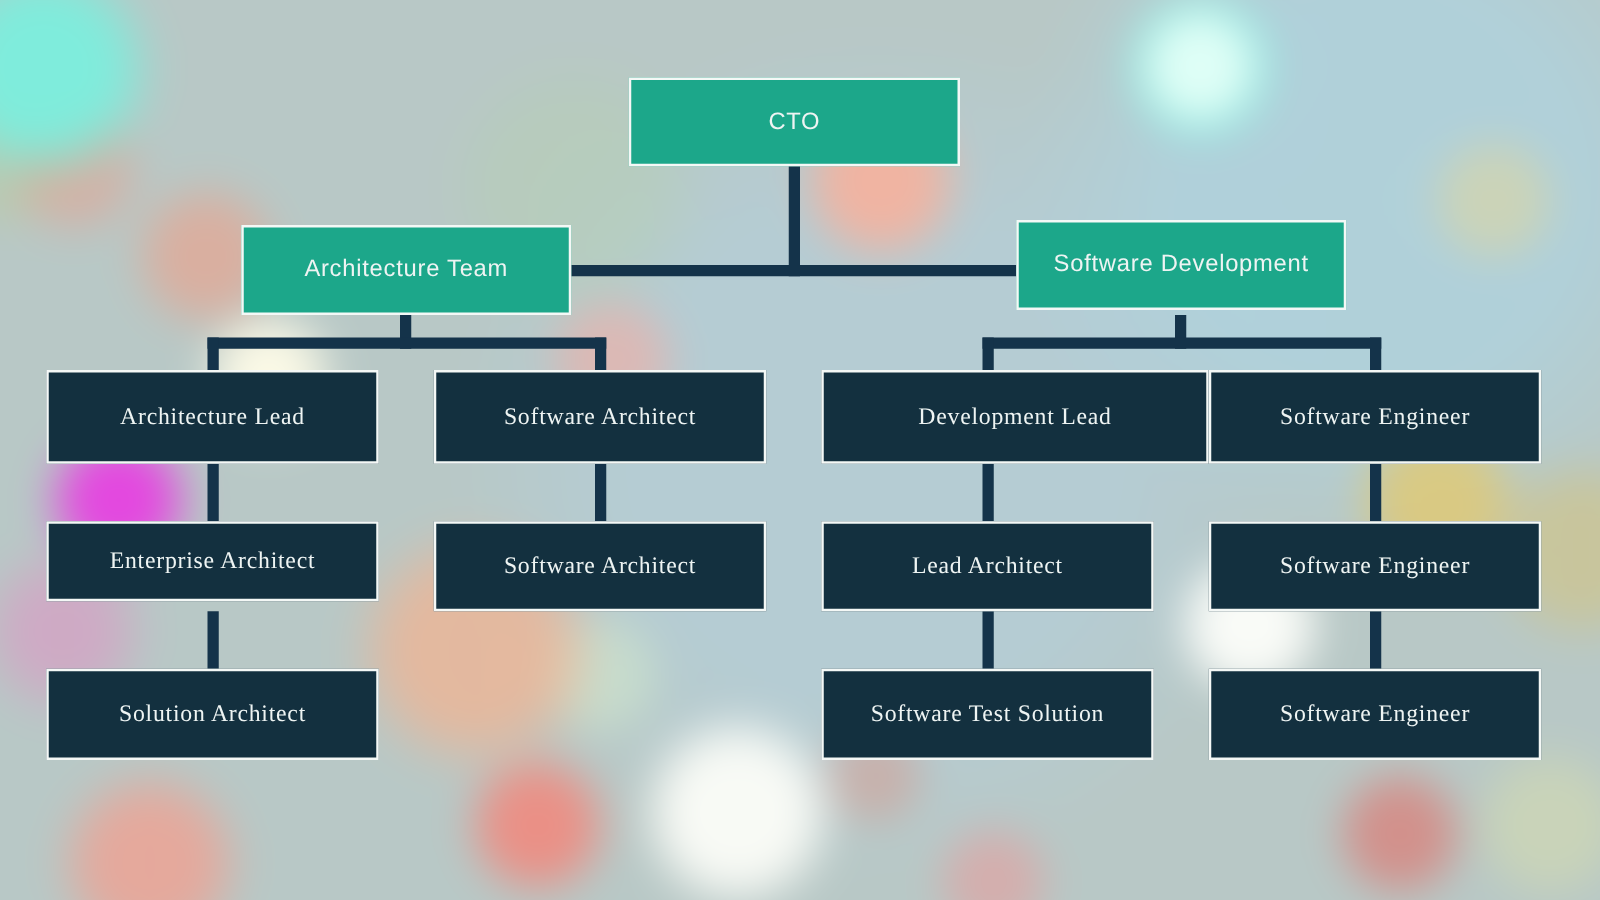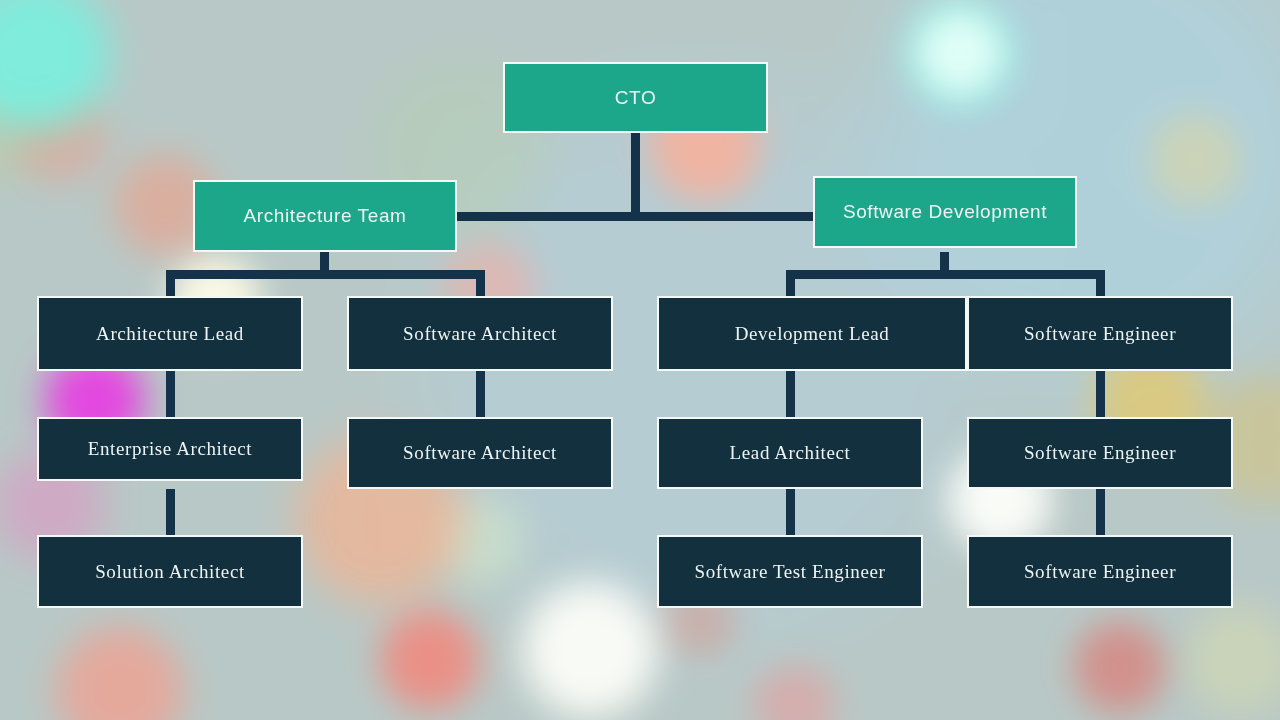--- a/index.html
+++ b/index.html
@@ -122,19 +122,19 @@
     <span>Lead Architect</span>
   </div>
   <div class="node dark" style="left:967px;top:417px;width:266px;height:72px">
     <span>Software Engineer</span>
   </div>
 
   <div class="node dark" style="left:37px;top:535px;width:266px;height:73px">
     <span>Solution Architect</span>
   </div>
   <div class="node dark" style="left:657px;top:535px;width:266px;height:73px">
-    <span>Software Test Engineer</span>
+    <span>Software Test Solution</span>
   </div>
   <div class="node dark" style="left:967px;top:535px;width:266px;height:73px">
     <span>Software Engineer</span>
   </div>
 
 </div>
 
 </body></html>

